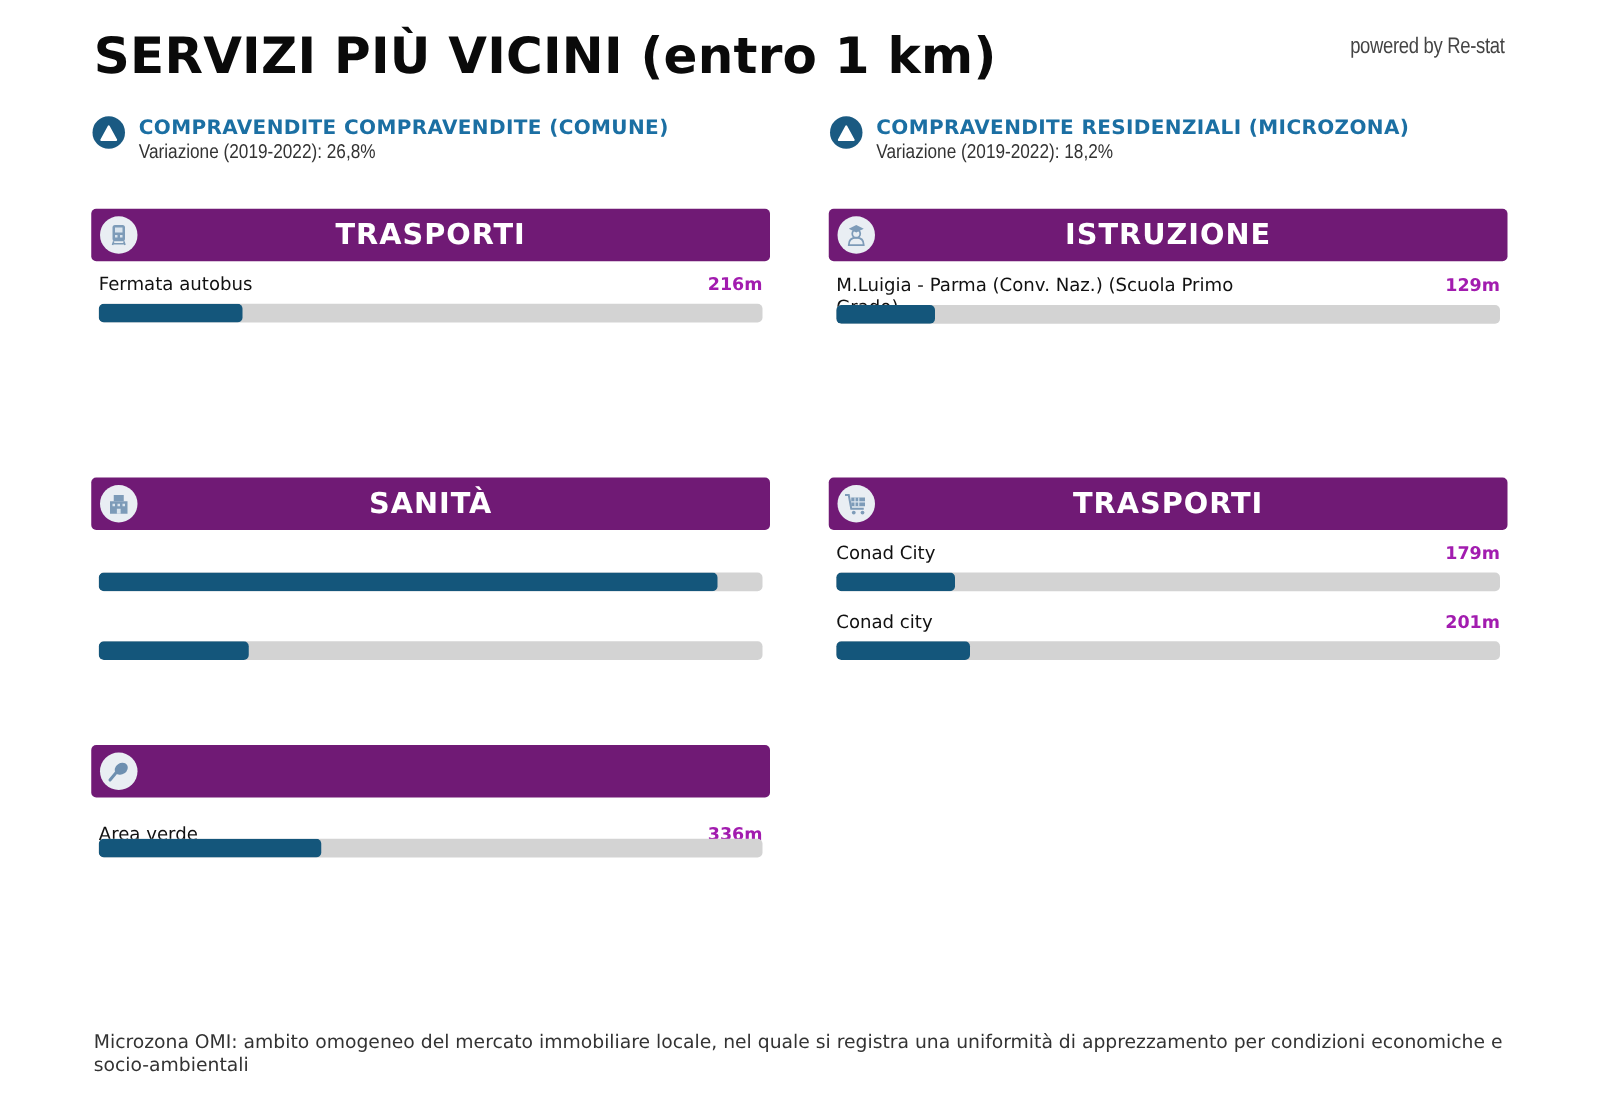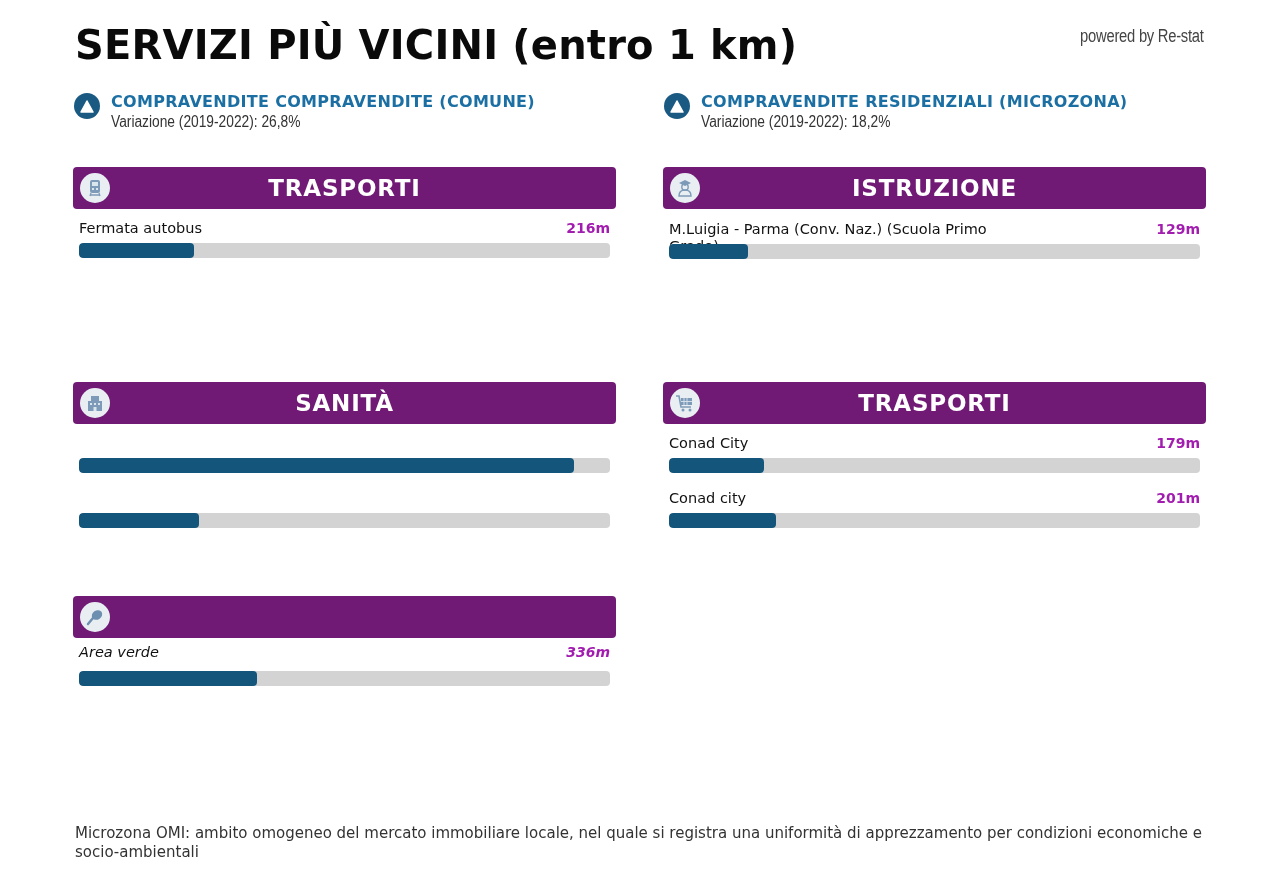--- a/index.html
+++ b/index.html
@@ -199,21 +199,21 @@
 <div class="section" style="left:73px; top:596px;">
   <div class="section-header">
     <span class="section-icon">
       <svg width="20" height="20" viewBox="0 0 20 20">
           <ellipse cx="12" cy="8" rx="5.5" ry="4.5" transform="rotate(-35 12 8)" fill="#6d8fb0"></ellipse>
           <path d="M8 11 L3 17" stroke="#6d8fb0" stroke-width="2.4" stroke-linecap="round"></path>
         </svg>
     </span>
   </div>
   <div class="item">
-    <div class="item-row" style="padding-top:6px;font-style:italic;">
+    <div class="item-row" style="padding-top:22px;">
       <span class="item-label">Area verde</span>
       <span class="item-value">336m</span>
     </div>
     <div class="bar-track" style="top:33px;">
         <div class="bar-fill" style="width: 33.6%;"></div>
       </div>
   </div>
 </div>
 
 <div class="footnote">Microzona OMI: ambito omogeneo del mercato immobiliare locale, nel quale si registra una uniformità di apprezzamento per condizioni economiche e socio-ambientali</div>

